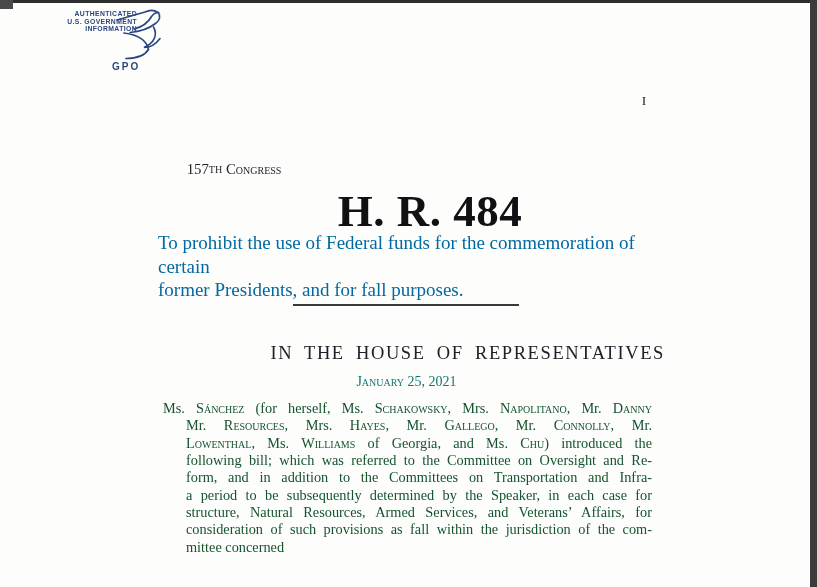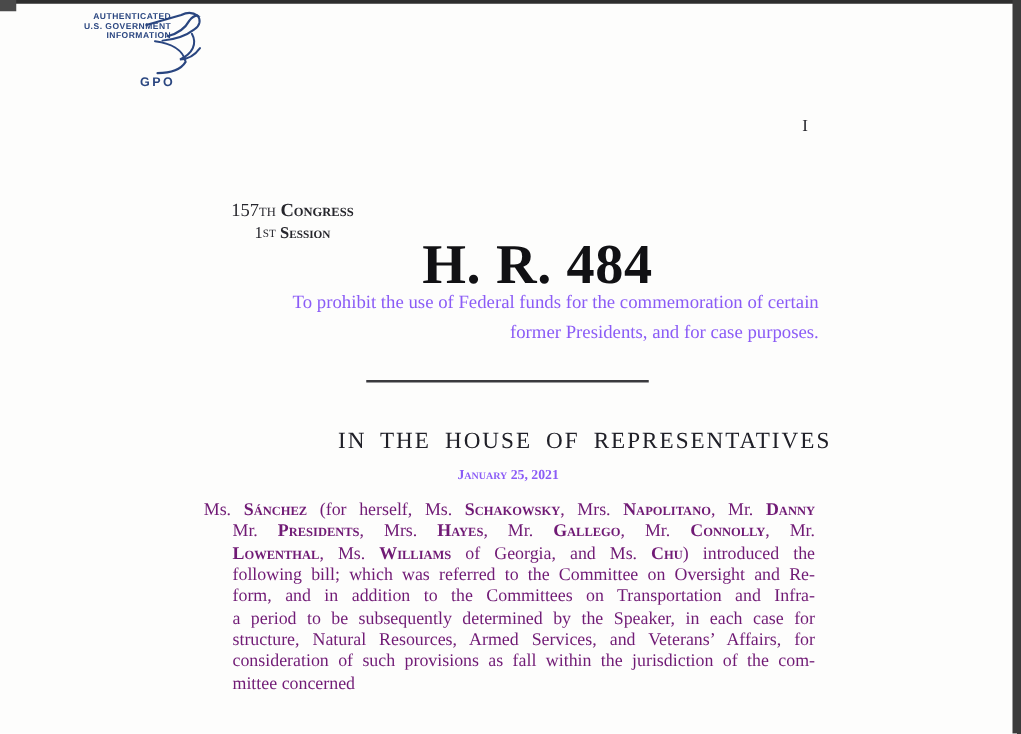--- a/index.html
+++ b/index.html
@@ -69,40 +69,40 @@
   
   .congress-block {
     position: absolute; left: 162px; top: 161px;
     width: 144px;
     text-align: center;
     color: #26262c;
   }
   .congress-line { font-size: 14.8px; line-height: 17px; white-space: nowrap; }
   .session-line  { font-size: 13.2px; line-height: 15px; white-space: nowrap; }
   .suffix { font-size: 68%; vertical-align: 0.06em; letter-spacing: 0; }
-  .sc { font-variant: small-caps; font-weight: bold; }
+  .sc { font-variant: small-caps; }
   .bill-number {
     position: absolute; left: 280px; top: 153px;
     width: 300px;
     text-align: center;
     font-size: 45px;
     font-weight: 700;
     letter-spacing: 0.5px;
     color: #111114;
     white-space: nowrap;
     margin-top: 32px;
   }
   
   .long-title {
     position: absolute; left: 158px; top: 231px;
     width: 497px;
-    text-align: right;
-    font-size: 15px;
+    text-align: left;
+    font-size: 19px;
     line-height: 23.5px;
-    color: #8b5cf6;
+    color: #0369a1;
   }
   
   .separator-rule {
     position: absolute; left: 293px; top: 304px;
     width: 226px; height: 2px;
     background: #3a3a3e;
   }
   
   .chamber-heading {
     position: absolute; left: 148px; top: 343px;
@@ -111,31 +111,31 @@
     font-size: 18.5px;
     letter-spacing: 1.6px;
     word-spacing: 5px;
     color: #202028;
     white-space: nowrap;
   }
   .intro-date {
     position: absolute; left: 158px; top: 374px;
     width: 497px;
     text-align: center;
-    font-size: 11px;
-    color: #8b5cf6;
+    font-size: 14px;
+    color: #0f766e;
   }
   
   .sponsor-paragraph {
     position: absolute; left: 163px; top: 400px;
     width: 489px;
     padding-left: 23px;
     font-size: 14.3px;
     line-height: 17.35px;
-    color: #701a75;
+    color: #14532d;
   }
   .pline { text-align: justify; text-align-last: justify; }
   .pline.first { margin-left: -23px; }
   .pline.last { text-align-last: left; }
 </style>
 </head>
 <body>
 
 <div class="screen">
 
@@ -155,37 +155,36 @@
       <path d="M43 5.5 C46 9 45 13.5 40.5 16.5 C34 21.5 26 24.5 15 25.5" stroke="#2a4680" stroke-width="1.6" stroke-linecap="round"></path>
       <path d="M38.5 20 C43 28 39 36 29 40.5 C35 40.5 41 37 45 31.5" stroke="#2a4680" stroke-width="1.6" stroke-linecap="round"></path>
       <path d="M9 26 C21 27.5 31.5 32.5 33.5 42.5 C29.5 49 21.5 51.5 11 51.5" stroke="#2a4680" stroke-width="1.7" stroke-linecap="round"></path>
     </svg>
   </div>
 
   <div class="page-number">I</div>
 
   <div class="congress-block">
     <div class="congress-line"><span>157</span><span class="suffix">TH</span><span> </span><span class="sc">Congress</span></div>
-    <div class="session-line"><span>1</span><span class="suffix">ST</span><span> </span><span class="sc">Session</span></div>
   </div>
   <div class="bill-number">H. R. 484</div>
 
   <div class="long-title">
     <div>To prohibit the use of Federal funds for the commemoration of certain</div>
-    <div>former Presidents, and for case purposes.</div>
+    <div>former Presidents, and for fall purposes.</div>
   </div>
 
   <div class="separator-rule"></div>
 
   <div class="chamber-heading">IN THE HOUSE OF REPRESENTATIVES</div>
   <div class="intro-date sc">January 25, 2021</div>
 
   <div class="sponsor-paragraph">
       <div class="pline first"><span>Ms. </span><span class="sc">Sánchez</span><span> (for herself, Ms. </span><span class="sc">Schakowsky</span><span>, Mrs. </span><span class="sc">Napolitano</span><span>, Mr. </span><span class="sc">Danny</span></div>
-      <div class="pline"><span>Mr. </span><span class="sc">Presidents</span><span>, Mrs. </span><span class="sc">Hayes</span><span>, Mr. </span><span class="sc">Gallego</span><span>, Mr. </span><span class="sc">Connolly</span><span>, Mr.</span></div>
+      <div class="pline"><span>Mr. </span><span class="sc">Resources</span><span>, Mrs. </span><span class="sc">Hayes</span><span>, Mr. </span><span class="sc">Gallego</span><span>, Mr. </span><span class="sc">Connolly</span><span>, Mr.</span></div>
       <div class="pline"><span class="sc">Lowenthal</span><span>, Ms. </span><span class="sc">Williams</span><span> of Georgia, and Ms. </span><span class="sc">Chu</span><span>) introduced the</span></div>
       <div class="pline"><span>following bill; which was referred to the Committee on Oversight and Re-</span></div>
       <div class="pline"><span>form, and in addition to the Committees on Transportation and Infra-</span></div>
       <div class="pline"><span>a period to be subsequently determined by the Speaker, in each case for</span></div>
       <div class="pline"><span>structure, Natural Resources, Armed Services, and Veterans’ Affairs, for</span></div>
       <div class="pline"><span>consideration of such provisions as fall within the jurisdiction of the com-</span></div>
       <div class="pline last"><span>mittee concerned</span></div>
     </div>
 
 </div>

